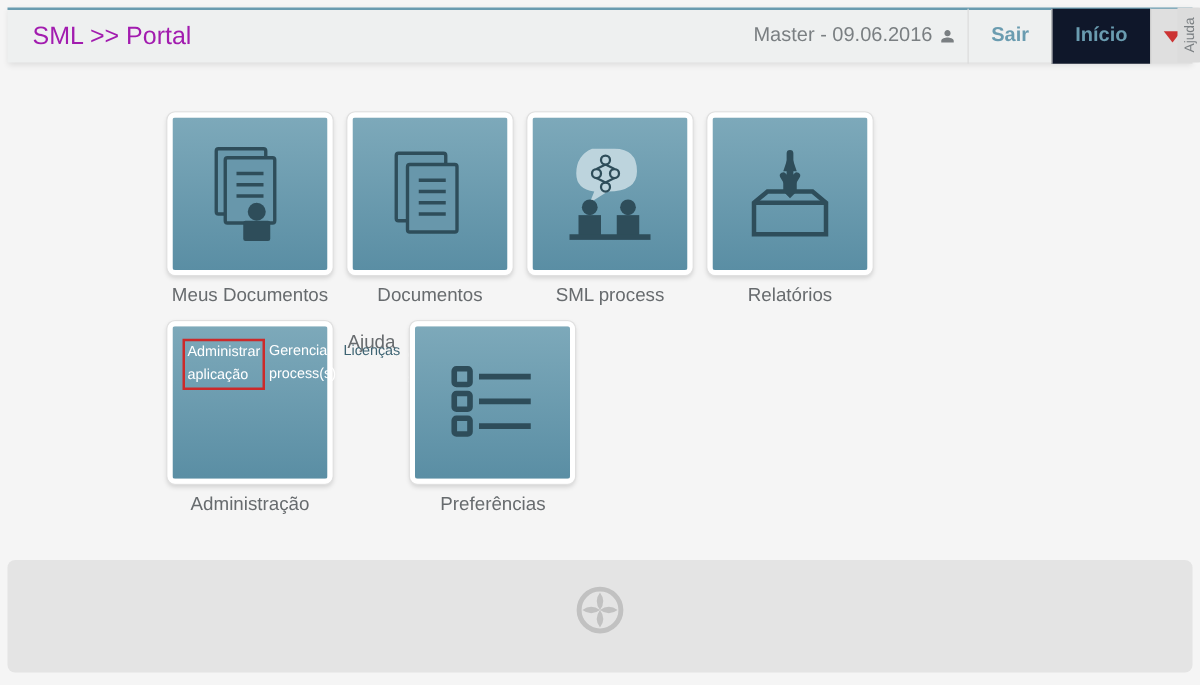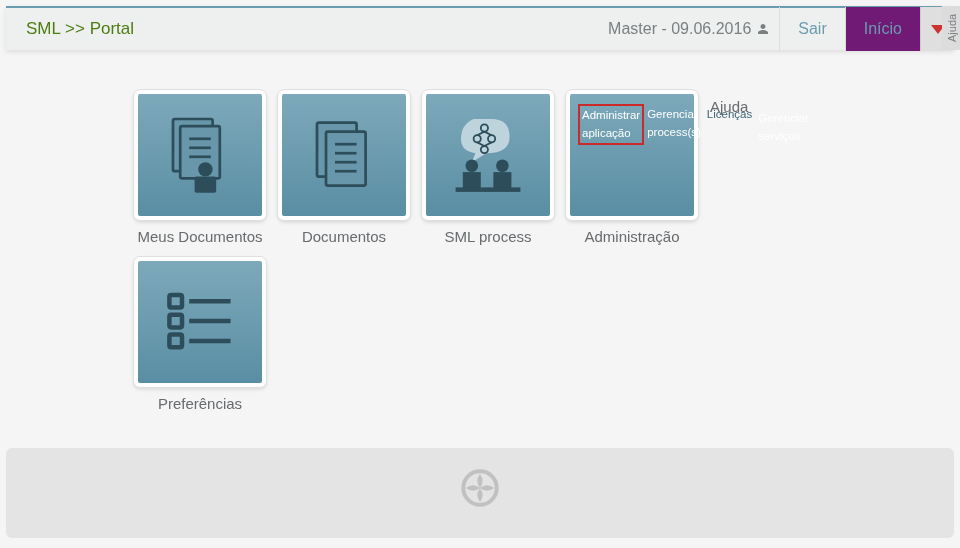--- a/index.html
+++ b/index.html
@@ -14,25 +14,25 @@
     .topbar {
       margin: 6px 6px 0 6px;
       background: #eef0f0;
       border-top: 2px solid #6a9cb0;
       height: 44px;
       display: flex;
       align-items: center;
       padding-left: 20px;
       box-shadow: 0 2px 5px rgba(0,0,0,0.1);
     }
-    .breadcrumb { color: #4d7c0f; font-size: 17px; flex: 1; }
+    .breadcrumb { color: #a21caf; font-size: 20px; flex: 1; }
     .user-area { color: #7a7f82; font-size: 16px; display: flex; align-items: center; gap: 6px; padding-right: 10px; }
     .user-icon { width: 12px; height: 12px; }
-    .nav-btn { height: 44px; padding: 4px 18px; display: flex; align-items: center; font-size: 16px; font-weight: 400; color: #6a9cb0; background: transparent; border-left: 1px solid #dcdcdc; cursor: pointer; }
-    .nav-btn.active { background: #701a75; }
+    .nav-btn { height: 44px; padding: 4px 18px; display: flex; align-items: center; font-size: 16px; font-weight: 700; color: #6a9cb0; background: transparent; border-left: 1px solid #dcdcdc; cursor: pointer; }
+    .nav-btn.active { background: #0f172a; }
     .nav-tri { width: 34px; display:flex; align-items:center; justify-content:center; background:#dfdfdf; height:44px; border-left:1px solid #ccc; cursor:pointer; }
     .nav-tri span { width:0;height:0;border-left:7px solid transparent;border-right:7px solid transparent;border-top:9px solid #cc3333; }
     .side-tab { position:absolute; top:6px; right:-2px; width:20px; height:44px; background:#dcdcdc; border-radius:3px 0 0 3px; writing-mode: vertical-rl; transform: rotate(180deg); font-size:11px; color:#7a7f82; display:flex; align-items:center; justify-content:center; cursor:pointer; }
 
     .grid { padding: 40px 0 0 134px; display: flex; gap: 12px; flex-wrap: wrap; width: 760px; }
     .tile-wrap { display:flex; flex-direction:column; align-items:center; }
     .tile {
       width: 132px; height: 130px; border-radius: 6px;
       background: linear-gradient(#7da9ba, #5a8ea4); border: 4px solid #fff;
       box-shadow: 0 0 0 1px #e0e0e0, 0 2px 4px rgba(0,0,0,0.15);
@@ -128,20 +128,31 @@
             <rect x="22" y="69" width="20" height="18"></rect>
             <circle cx="66" cy="62" r="7"></circle>
             <rect x="56" y="69" width="20" height="18"></rect>
           </g>
         <rect x="14" y="86" width="72" height="5" fill="#2e4d5a"></rect>
       </svg>
     </div>
     <div class="tile-label">SML process</div>
   </div>
 
+  <div class="tile-wrap">
+    <div class="tile">
+      <svg viewBox="0 0 100 100">
+        <path fill="#2e4d5a" d="M50 12 L50 42 L44 36 L44 48 L50 54 L56 48 L56 36 L50 42 Z M50 12 L56 30 L44 30 Z"></path>
+        <path fill="#2e4d5a" d="M50 14 L50 44 M44 34 L50 44 L56 34" stroke="#2e4d5a" stroke-width="6" stroke-linecap="round"></path>
+        <path d="M18 58 L30 48 L70 48 L82 58 L82 86 L18 86 Z" fill="none" stroke="#2e4d5a" stroke-width="4"></path>
+        <path d="M18 58 L82 58" stroke="#2e4d5a" stroke-width="4"></path>
+      </svg>
+    </div>
+    <div class="tile-label">Relatórios</div>
+  </div>
 
   <div class="tile-wrap">
     <div class="tile admin">
       <span class="admin-link highlight">Administrar aplicação</span>
       <span class="admin-link">Gerenciar process(s)</span>
       <span class="admin-link dim">Licenças</span>
       <span class="admin-link" style="margin-top:4px">Gerenciar serviços</span>
     </div>
     <div class="tile-label">Administração</div>
   </div>

